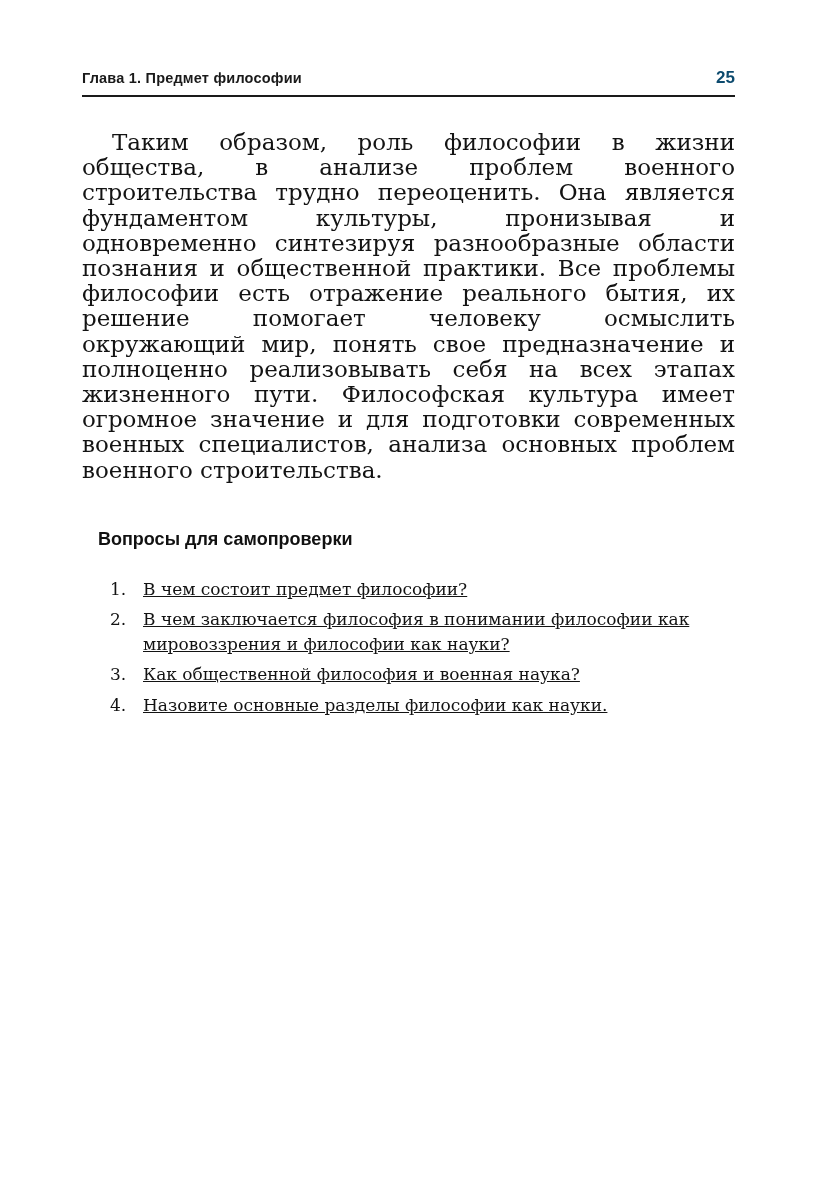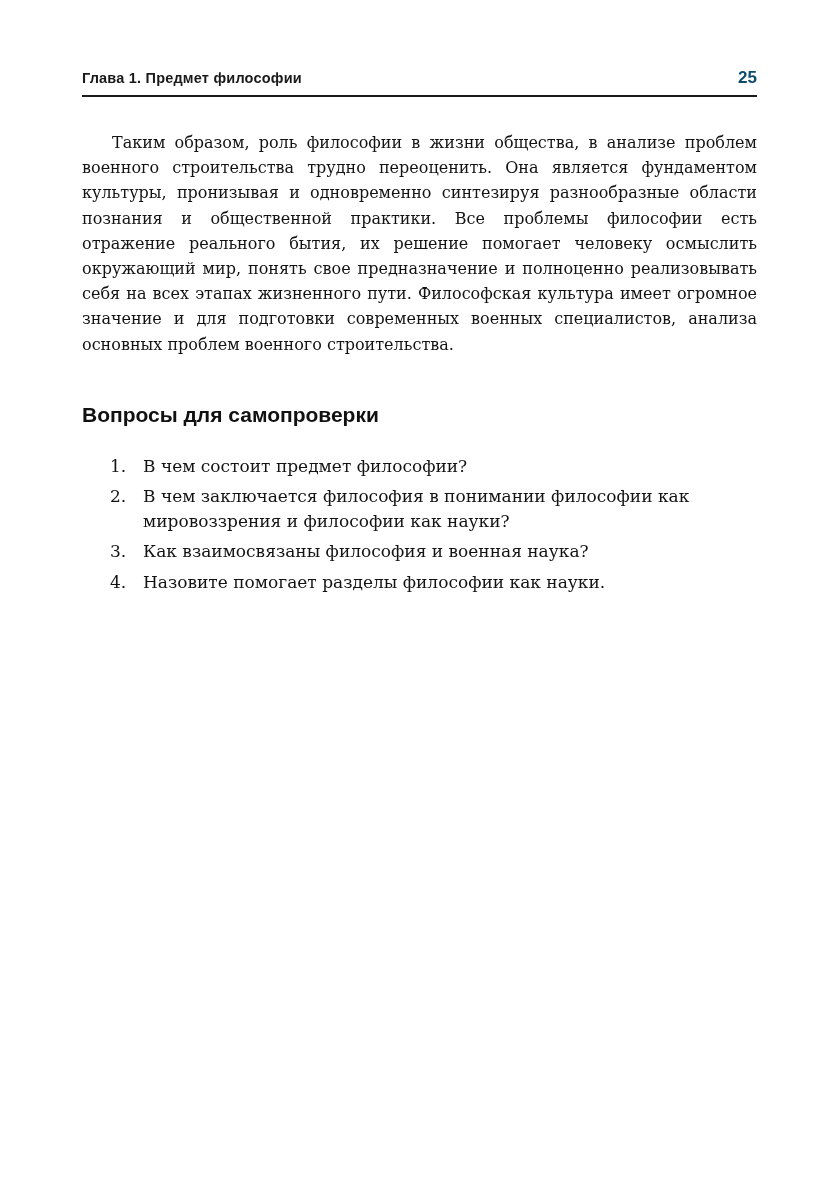--- a/index.html
+++ b/index.html
@@ -6,21 +6,21 @@
     margin: 0;
     padding: 0;
     background: #ffffff;
   }
   .page {
     position: relative;
     width: 817px;
     height: 1200px;
     background: #ffffff;
     box-sizing: border-box;
-    padding: 68px 60px 0 82px;
+    padding: 68px 82px 0 82px;
     color: #111111;
   }
   
   .running-header {
     display: flex;
     justify-content: space-between;
     align-items: baseline;
     font-family: "Liberation Sans", sans-serif;
     border-bottom: 2px solid #1a1a1a;
     padding-bottom: 7px;
@@ -33,31 +33,31 @@
   }
   .page-number {
     font-size: 17px;
     font-weight: bold;
     color: #0c4a6e;
   }
   
   .body-paragraph {
     margin: 33px 0 0 0;
     font-family: "DejaVu Serif", "Liberation Serif", serif;
-    font-size: 16px;
+    font-size: 23px;
     line-height: 25.2px;
     text-align: justify;
     text-indent: 30px;
     color: #131313;
   }
   
   .section-heading {
-    margin: 46px 0 0 0;
+    margin: 46px 0 0 16px;
     font-family: "Liberation Sans", sans-serif;
-    font-size: 21px;
+    font-size: 18px;
     font-weight: bold;
     color: #111111;
   }
   
   .questions-list {
     margin: 27px 0 0 0;
     padding: 0;
     list-style: none;
     font-family: "DejaVu Serif", "Liberation Serif", serif;
     font-size: 17px;
@@ -67,20 +67,21 @@
   .questions-list li {
     display: flex;
     margin: 0 0 5px 28px;
   }
   .q-num {
     flex: 0 0 33px;
     text-align: left;
   }
   .q-text {
     flex: 1 1 auto;
+    text-decoration: underline;
   }
 </style>
 </head>
 <body>
 
 <div class="page">
 
   <header class="running-header">
     <span class="running-head-text">Глава 1. Предмет философии</span>
     <span class="page-number">25</span>
@@ -94,21 +95,21 @@
     <li>
       <span class="q-num">1.</span>
       <span class="q-text">В чем состоит предмет философии?</span>
     </li>
     <li>
       <span class="q-num">2.</span>
       <span class="q-text">В чем заключается философия в понимании философии как мировоззрения и философии как науки?</span>
     </li>
     <li>
       <span class="q-num">3.</span>
-      <span class="q-text">Как взаимосвязаны философия и военная наука?</span>
+      <span class="q-text">Как общественной философия и военная наука?</span>
     </li>
     <li>
       <span class="q-num">4.</span>
-      <span class="q-text">Назовите помогает разделы философии как науки.</span>
+      <span class="q-text">Назовите основные разделы философии как науки.</span>
     </li>
   </ol>
 
 </div>
 
 </body></html>

